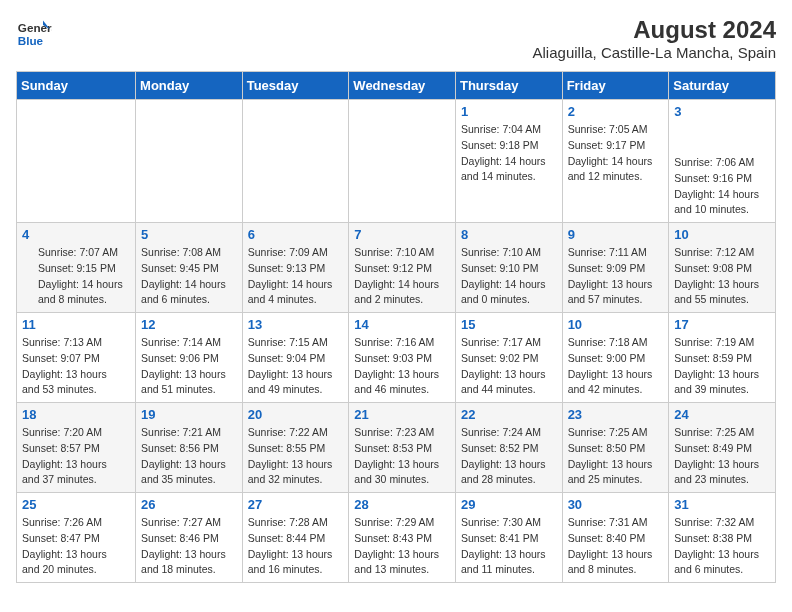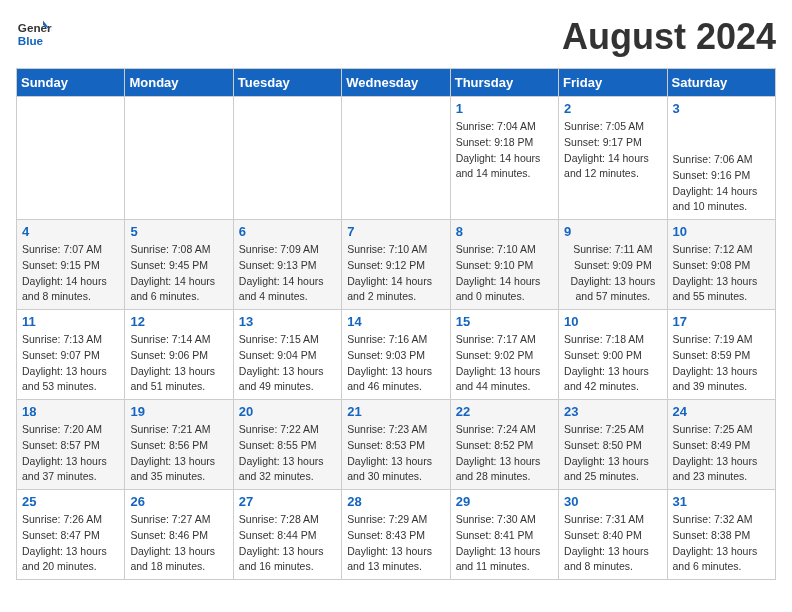--- a/index.html
+++ b/index.html
@@ -22,21 +22,21 @@
       gap: 4px;
     }
     .logo-icon {
       width: 36px;
       height: 36px;
     }
     .title-area {
       text-align: right;
     }
     .calendar-title {
-      font-size: 36px;
+      font-size: 24px;
       font-weight: bold;
       color: #333;
     }
     .calendar-subtitle {
       font-size: 15px;
       color: #333;
     }
     table {
       width: 100%;
       border-collapse: collapse;
@@ -84,20 +84,21 @@
 <div class="header-area">
   <div class="logo">
     <svg class="logo-icon" viewBox="0 0 40 40">
       <text x="2" y="18" font-size="13" font-weight="bold" fill="#333" font-family="Arial">General</text>
       <text x="2" y="32" font-size="13" font-weight="bold" fill="#1565c0" font-family="Arial">Blue</text>
       <polygon points="30,5 38,15 30,10" fill="#1565c0"></polygon>
     </svg>
   </div>
   <div class="title-area">
     <div class="calendar-title">August 2024</div>
+    <div class="calendar-subtitle">Aliaguilla, Castille-La Mancha, Spain</div>
   </div>
 </div>
 
 <table>
   <thead>
     <tr id="header-row">
     <th>Sunday</th>
         <th>Monday</th>
         <th>Tuesday</th>
         <th>Wednesday</th>
@@ -130,21 +131,21 @@
           <div class="day-num">3</div>
           <div class="day-info" style="white-space: pre-line; margin-top: 36px;">Sunrise: 7:06 AM
 Sunset: 9:16 PM
 Daylight: 14 hours
 and 10 minutes.</div>
         </td>
       </tr>
       <tr>
         <td>
           <div class="day-num">4</div>
-          <div class="day-info" style="white-space: pre-line;">Sunrise: 7:07 AM
+          <div class="day-info" style="white-space: pre-line; margin-left: 16px;">Sunrise: 7:07 AM
 Sunset: 9:15 PM
 Daylight: 14 hours
 and 8 minutes.</div>
         </td>
         <td>
           <div class="day-num">5</div>
           <div class="day-info" style="white-space: pre-line;">Sunrise: 7:08 AM
 Sunset: 9:45 PM
 Daylight: 14 hours
 and 6 minutes.</div>
@@ -165,21 +166,21 @@
         </td>
         <td>
           <div class="day-num">8</div>
           <div class="day-info" style="white-space: pre-line;">Sunrise: 7:10 AM
 Sunset: 9:10 PM
 Daylight: 14 hours
 and 0 minutes.</div>
         </td>
         <td>
           <div class="day-num">9</div>
-          <div class="day-info" style="white-space: pre-line; text-align: center;">Sunrise: 7:11 AM
+          <div class="day-info" style="white-space: pre-line;">Sunrise: 7:11 AM
 Sunset: 9:09 PM
 Daylight: 13 hours
 and 57 minutes.</div>
         </td>
         <td>
           <div class="day-num">10</div>
           <div class="day-info" style="white-space: pre-line;">Sunrise: 7:12 AM
 Sunset: 9:08 PM
 Daylight: 13 hours
 and 55 minutes.</div>

